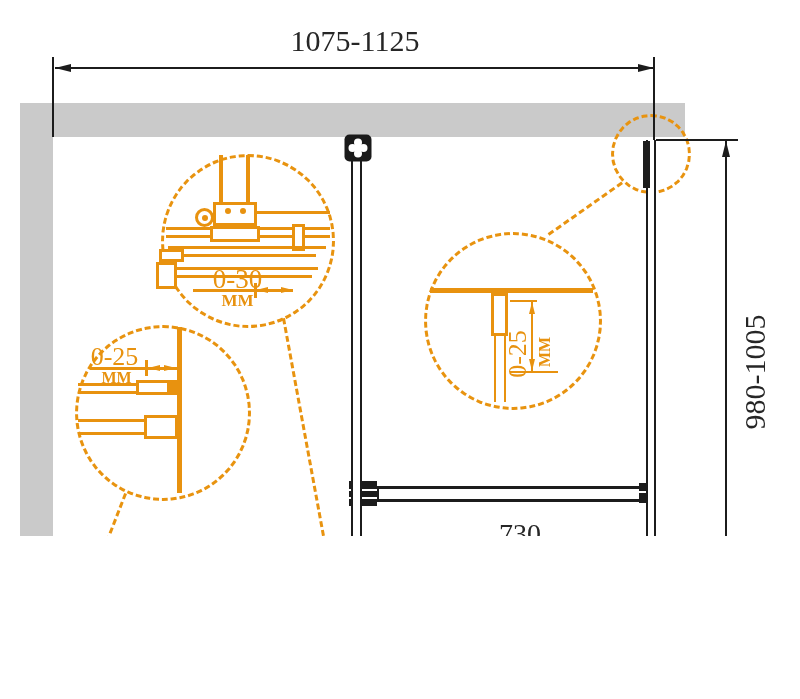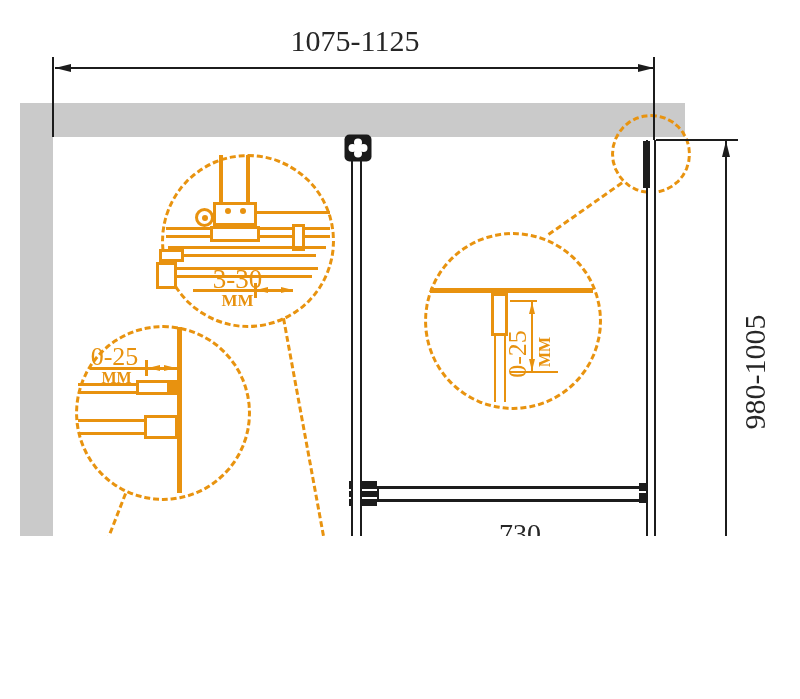--- a/index.html
+++ b/index.html
@@ -134,21 +134,21 @@
   <div class="a o" style="left:168px;top:246px;width:158px;height:2.5px;"></div>
   <div class="a o" style="left:168px;top:254px;width:148px;height:2.5px;"></div>
   <div class="a oo" style="left:159px;top:249px;width:25px;height:13px;"></div>
   <div class="a o" style="left:174px;top:267px;width:144px;height:2.5px;"></div>
   <div class="a o" style="left:174px;top:275px;width:138px;height:2.5px;"></div>
   <div class="a oo" style="left:156px;top:262px;width:21px;height:27px;"></div>
   <div class="a o" style="left:193px;top:289px;width:100px;height:2.5px;"></div>
   <div class="a o" style="left:254px;top:283px;width:2.5px;height:15px;"></div>
   <div class="a ar oarr" style="left:281px;top:286.5px;"></div>
   <div class="a ar oarl" style="left:256px;top:286.5px;"></div>
-  <div class="a ortxt" style="left:195px;top:264px;width:85px;font-size:27px;">3-30</div>
+  <div class="a ortxt" style="left:195px;top:264px;width:85px;font-size:27px;">0-30</div>
   <div class="a ortxt" style="left:205px;top:291px;width:65px;font-size:17px;font-weight:700;">MM</div>
 
   <div class="a o" style="left:177px;top:327px;width:5px;height:166px;"></div>
   <div class="a o" style="left:78px;top:383px;width:62px;height:2.5px;"></div>
   <div class="a o" style="left:78px;top:391px;width:62px;height:2.5px;"></div>
   <div class="a oo" style="left:136px;top:380px;width:42px;height:15px;"></div>
   <div class="a o" style="left:167px;top:382px;width:10px;height:11px;"></div>
   <div class="a o" style="left:78px;top:419px;width:70px;height:2.5px;"></div>
   <div class="a o" style="left:78px;top:432px;width:70px;height:2.5px;"></div>
   <div class="a oo" style="left:144px;top:415px;width:34px;height:24px;"></div>

